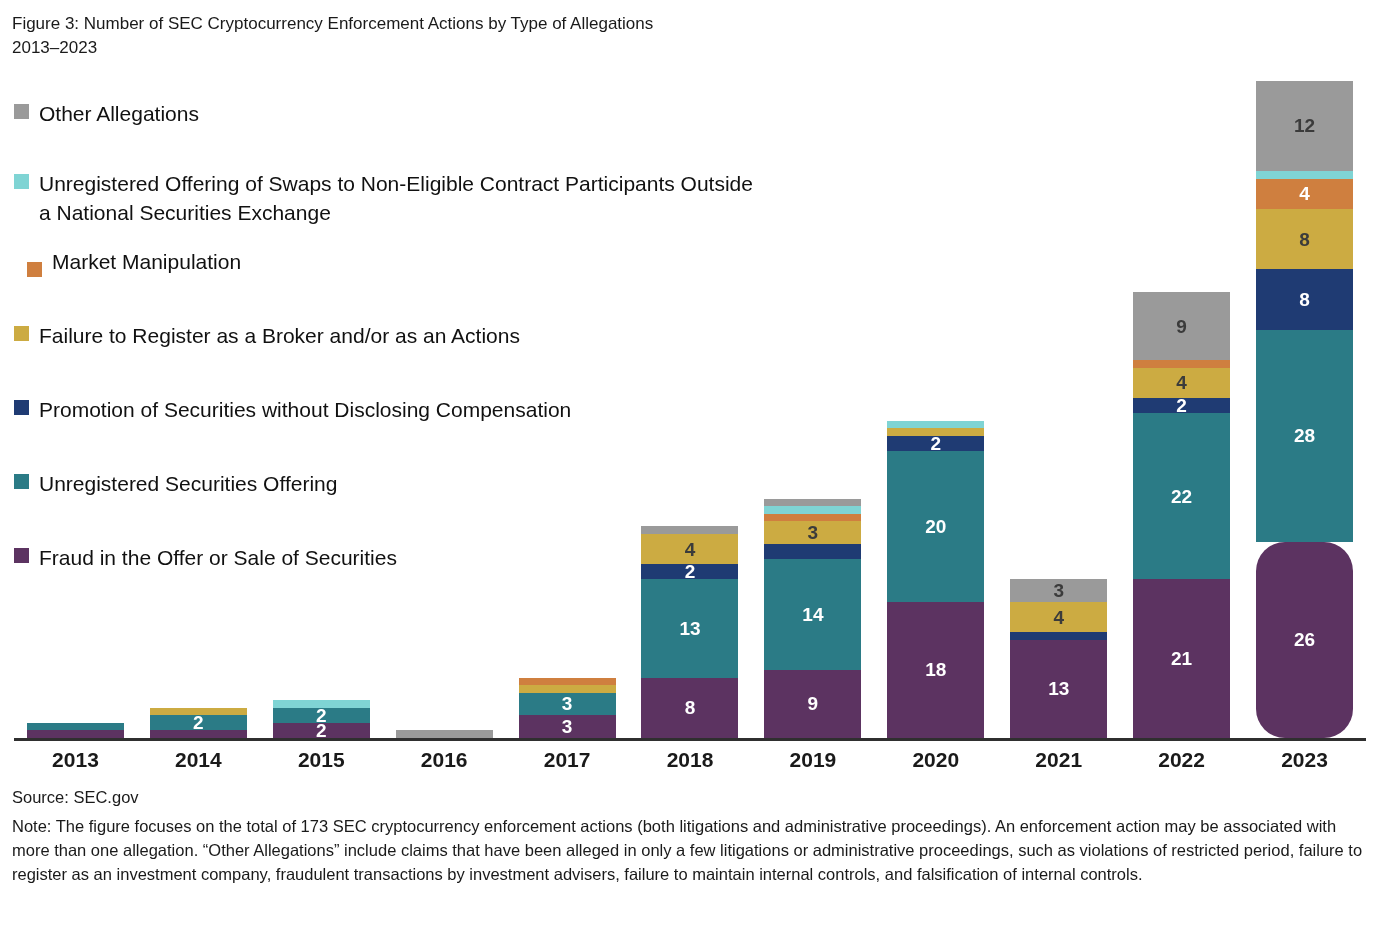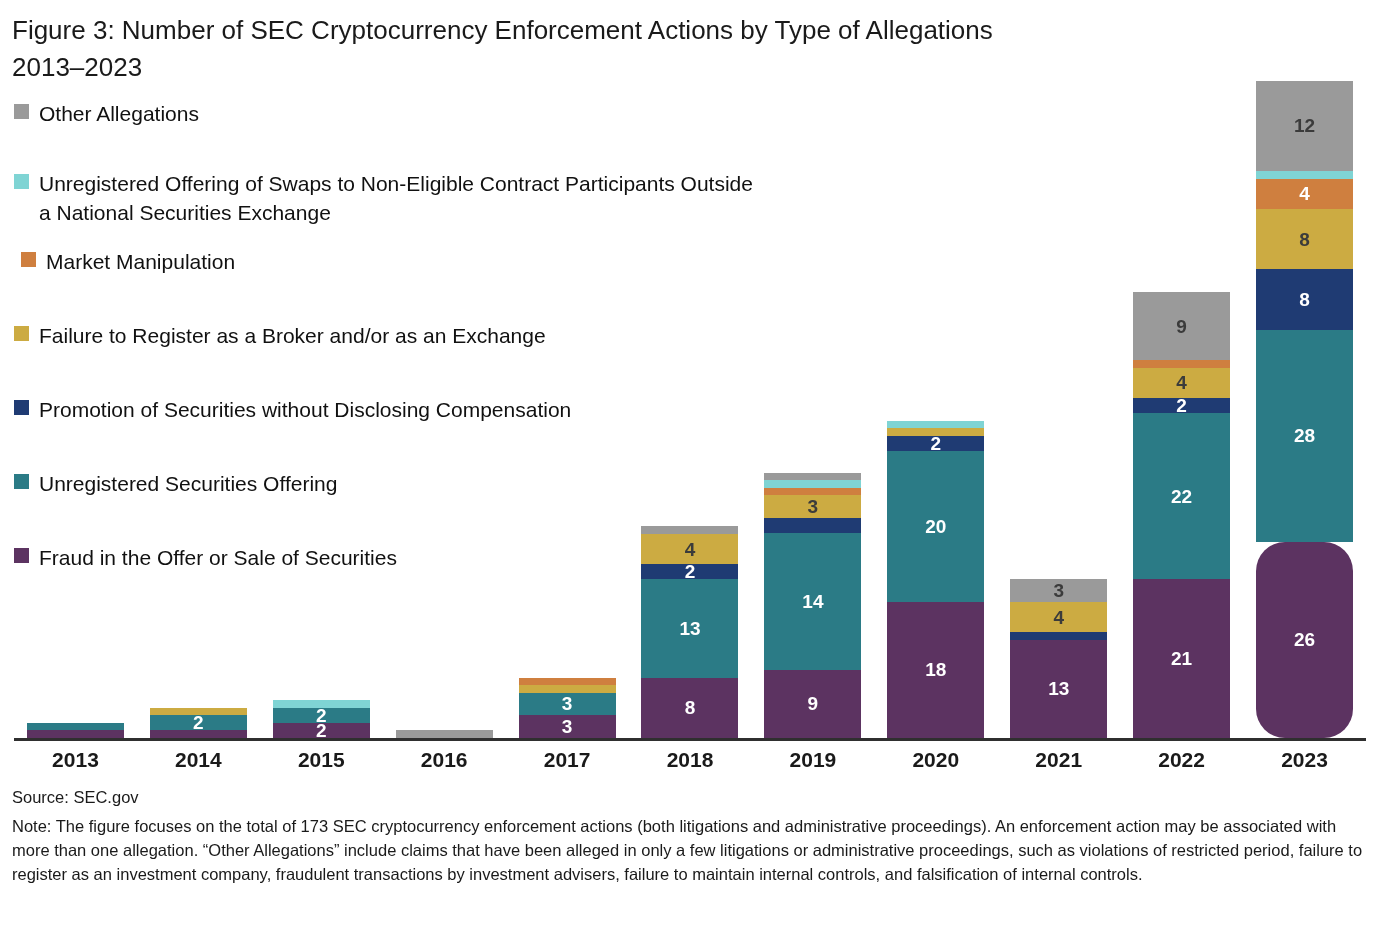--- a/index.html
+++ b/index.html
@@ -17,21 +17,21 @@
     height: 928px;
     padding: 0;
   }
 
   
   .title-block {
     position: absolute;
     left: 12px;
     top: 12px;
     width: 1200px;
-    font-size: 26px;
+    font-size: 17px;
     line-height: 1.42;
     color: #1a1a1a;
   }
   .title-line { white-space: nowrap; }
 
   
   .legend {
     position: absolute;
     left: 14px;
     top: 100px;
@@ -49,21 +49,21 @@
     margin-top: 4px;
     margin-right: 10px;
   }
   .legend-label {
     font-size: 21px;
     line-height: 1.38;
     color: #111111;
   }
   .lg-0 { position: absolute; top: 0px;   left: 0; }
   .lg-1 { position: absolute; top: 70px;  left: 0; }
-  .lg-2 { position: absolute; top: 148px; left: 7px; }
+  .lg-2 { position: absolute; top: 148px; left: 13px; align-items: flex-end; }
   .lg-3 { position: absolute; top: 222px; left: 0; }
   .lg-4 { position: absolute; top: 296px; left: 0; }
   .lg-5 { position: absolute; top: 370px; left: 0; }
   .lg-6 { position: absolute; top: 444px; left: 0; }
 
   
   .plot {
     position: absolute;
     left: 14px;
     top: 88px;
@@ -165,21 +165,21 @@
     <div class="legend-item lg-1" style="width:740px">
       <span class="legend-swatch" style="background:#7fd4d4"></span>
       <span class="legend-label">Unregistered Offering of Swaps to Non-Eligible Contract Participants Outside a National Securities Exchange</span>
     </div>
     <div class="legend-item lg-2">
       <span class="legend-swatch" style="background:#cf7f3f"></span>
       <span class="legend-label">Market Manipulation</span>
     </div>
     <div class="legend-item lg-3">
       <span class="legend-swatch" style="background:#ccab42"></span>
-      <span class="legend-label">Failure to Register as a Broker and/or as an Exchange</span>
+      <span class="legend-label">Failure to Register as a Broker and/or as an Actions</span>
     </div>
     <div class="legend-item lg-4">
       <span class="legend-swatch" style="background:#1f3b73"></span>
       <span class="legend-label">Promotion of Securities without Disclosing Compensation</span>
     </div>
     <div class="legend-item lg-5">
       <span class="legend-swatch" style="background:#2b7b86"></span>
       <span class="legend-label">Unregistered Securities Offering</span>
     </div>
     <div class="legend-item lg-6">
@@ -252,21 +252,21 @@
         </div>
         <div class="bar-col">
           <div class="bar">
             <div class="seg dark-text" style="background: rgb(154, 154, 154); height: 7.55814px;"></div>
             <div class="seg dark-text" style="background: rgb(127, 212, 212); height: 7.55814px;"></div>
             <div class="seg" style="background: rgb(207, 127, 63); height: 7.55814px;"></div>
             <div class="seg dark-text" style="background: rgb(204, 171, 66); height: 22.6744px;">
               <span>3</span>
             </div>
             <div class="seg" style="background: rgb(31, 59, 115); height: 15.1163px;"></div>
-            <div class="seg" style="background: rgb(43, 123, 134); height: 137px;">
+            <div class="seg" style="background: rgb(43, 123, 134); height: 111px;">
               <span>14</span>
             </div>
             <div class="seg" style="background: rgb(92, 51, 97); height: 68.0233px;">
               <span>9</span>
             </div>
           </div>
         </div>
         <div class="bar-col">
           <div class="bar">
             <div class="seg dark-text" style="background: rgb(127, 212, 212); height: 7.55814px;"></div>

